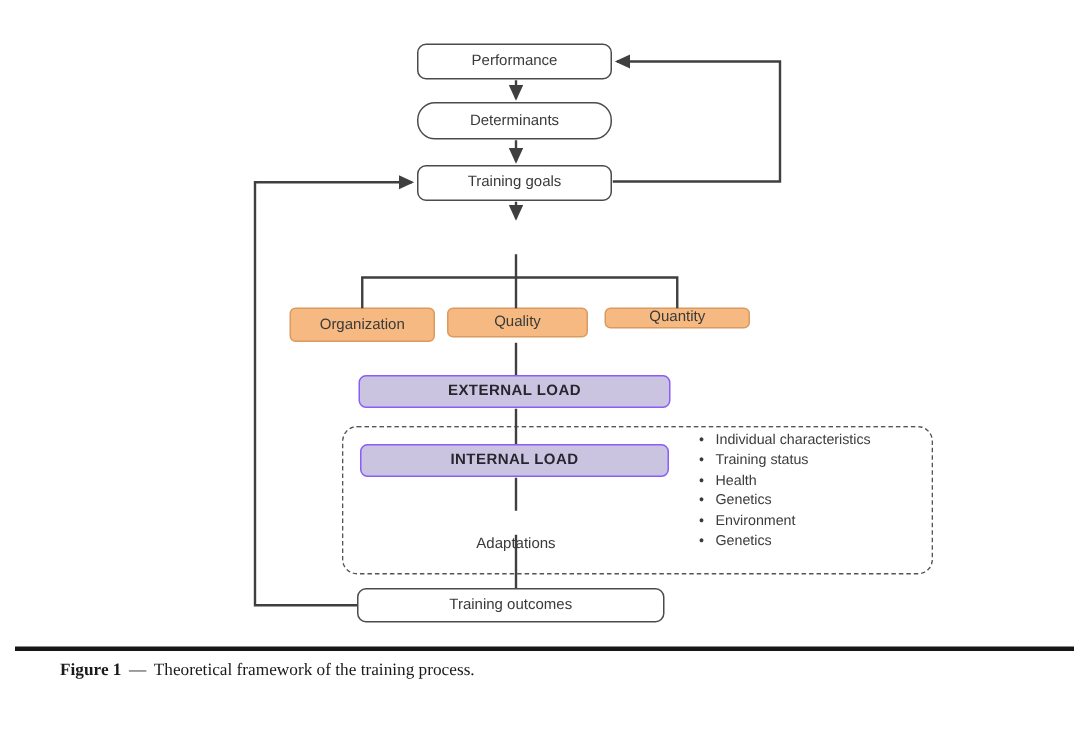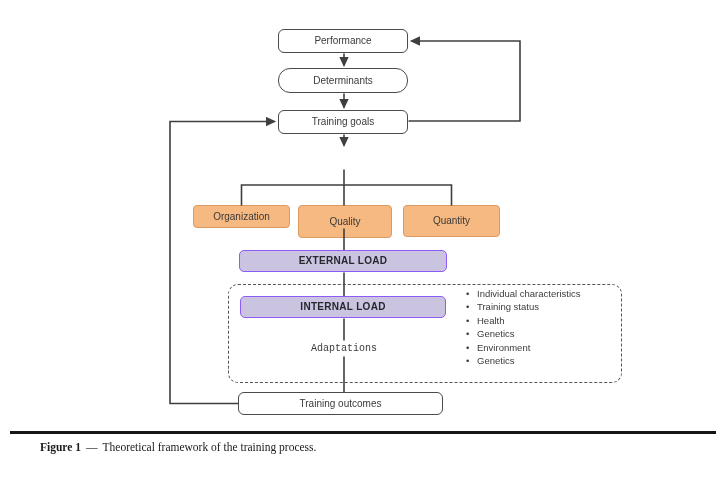--- a/index.html
+++ b/index.html
@@ -63,39 +63,39 @@
 
   <div class="node white-box" style="left:278px;top:110px;width:130px;height:24px;">
     <span>Training goals</span>
   </div>
 
 
   <div class="node orange-box" style="left:193px;top:205px;width:97px;height:23px;">
     <span>Organization</span>
   </div>
 
-  <div class="node orange-box" style="left:298px;top:205px;width:94px;height:33px;">
+  <div class="node orange-box" style="left:298px;top:205px;width:94px;height:20px;">
     <span>Quality</span>
   </div>
 
-  <div class="node orange-box" style="left:403px;top:205px;width:97px;height:32px;">
+  <div class="node orange-box" style="left:403px;top:205px;width:97px;height:14px;">
     <span>Quantity</span>
   </div>
 
   <div class="node purple-box" style="left:239px;top:250px;width:208px;height:22px;">
     <span>EXTERNAL LOAD</span>
   </div>
 
   <div class="dashed-box"></div>
 
   <div class="node purple-box" style="left:240px;top:296px;width:206px;height:22px;">
     <span>INTERNAL LOAD</span>
   </div>
 
-  <div class="node plain-label" style="left:294px;top:342px;width:100px;height:13px;font-family:Liberation Mono, monospace;">
+  <div class="node plain-label" style="left:294px;top:356px;width:100px;height:13px;">
     <span>Adaptations</span>
   </div>
 
   <ul class="moderators">
     <li><span>Individual characteristics</span></li>
     <li><span>Training status</span></li>
     <li><span>Health</span></li>
     <li><span>Genetics</span></li>
     <li><span>Environment</span></li>
     <li><span>Genetics</span></li>

